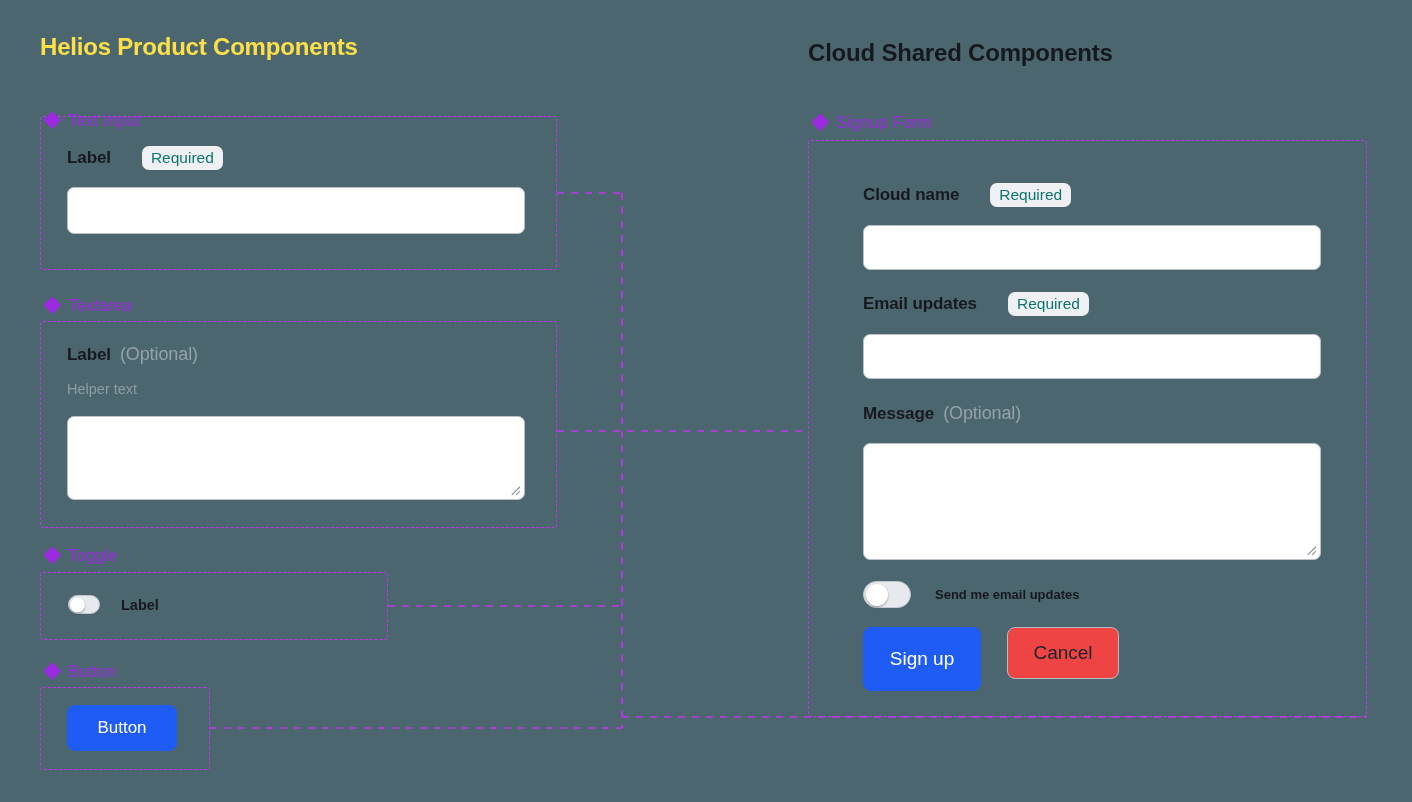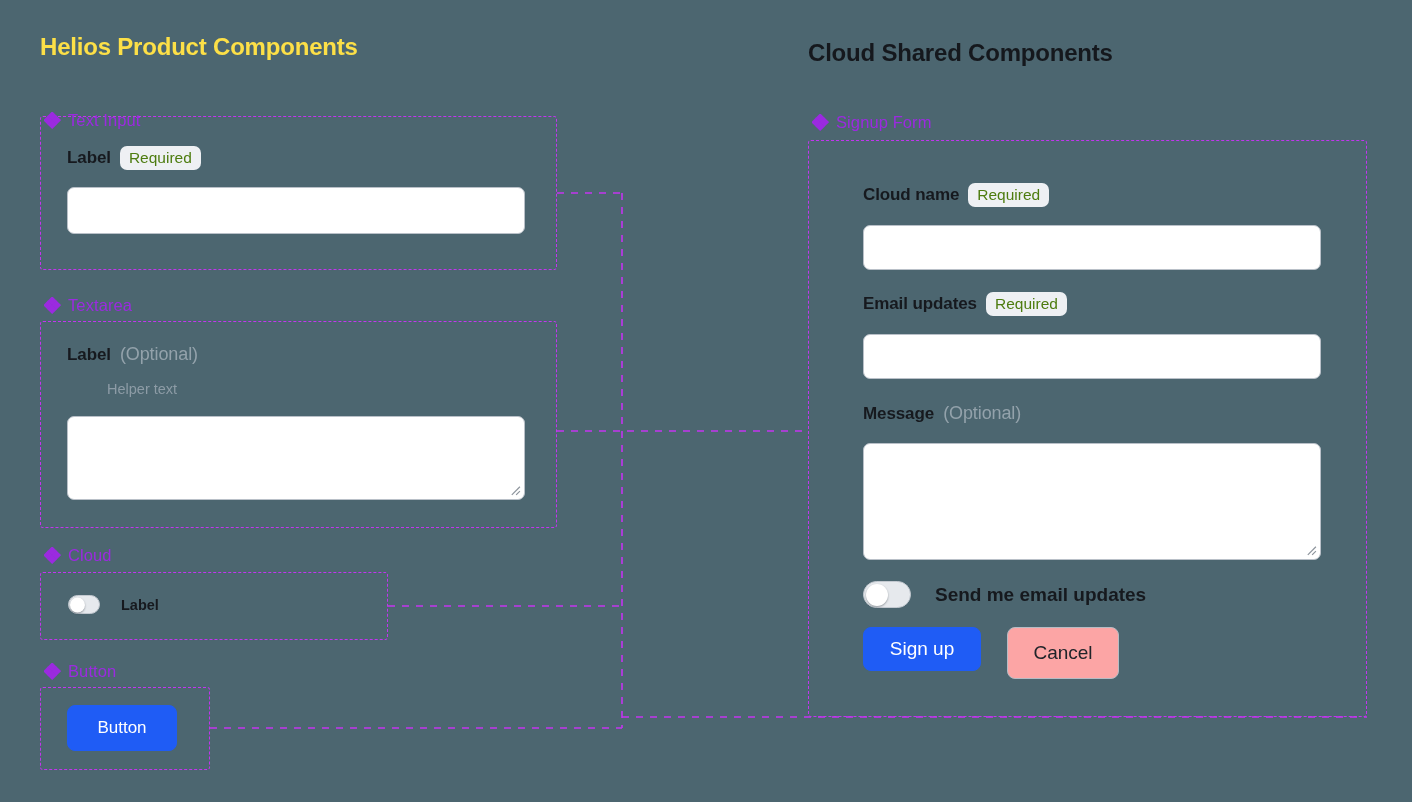--- a/index.html
+++ b/index.html
@@ -71,39 +71,39 @@
   }
   .fld-label {
     font-size: 17px;
     font-weight: 700;
     color: #16191e;
     letter-spacing: -.1px;
   }
   .badge-required {
     font-size: 15.5px;
     font-weight: 400;
-    color: #4d7c0f;
+    color: #0f766e;
     background: #eef0f3;
     border-radius: 7px;
     padding: 3px 9px 4px;
     line-height: 1.12;
+    margin-left: 22px;
   }
   .badge-optional {
     font-size: 18px;
     font-weight: 400;
     color: #93a2ab;
     letter-spacing: -.1px;
   }
   .helper-text {
     position: absolute;
     font-size: 14.5px;
     color: #8d9ca6;
     z-index: 4;
     white-space: nowrap;
-    margin-left: 40px;
   }
 
   .input-box {
     position: absolute;
     background: #ffffff;
     border: 1px solid #b9c0c8;
     border-radius: 7px;
     z-index: 4;
   }
   .textarea-box {
@@ -159,21 +159,21 @@
     cursor: pointer;
     z-index: 4;
     user-select: none;
   }
   .btn-primary {
     background: #1f5cf5;
     color: #ffffff;
     border: 1px solid #1f5cf5;
   }
   .btn-secondary {
-    background: #fca5a5;
+    background: #ef4444;
     color: #20242a;
     border: 1px solid #b6bcc4;
   }
 </style>
 </head>
 <body>
 
 <div id="canvas">
 
   <svg id="connectors" viewBox="0 0 1412 802" width="1412" height="802">
@@ -206,21 +206,21 @@
     </svg>
     <span>Text Input</span>
   </div>
   <div class="frame" style="left:40px; top:116px; width:517px; height:154px;"></div>
   <div class="fld-label-row" style="left:67px; top:146px;">
     <span class="fld-label">Label</span>
     <span class="badge-required">Required</span>
   </div>
   <input class="input-box" type="text" style="left: 67px; top: 187px; width: 458px; height: 47px;" placeholder="">
 
-  <div class="sec-head" style="left:44px; top:296px;">
+  <div class="sec-head" style="left:44px; top:296px;font-style:italic;">
     <svg class="diamond-icon" width="17" height="17" viewBox="0 0 16 16">
       <g fill="#9b2ae0">
         <rect x="4.6" y="0.6" width="6.2" height="6.2" transform="rotate(45 7.7 3.7)"></rect>
         <rect x="0.6" y="4.6" width="6.2" height="6.2" transform="rotate(45 3.7 7.7)"></rect>
         <rect x="8.6" y="4.6" width="6.2" height="6.2" transform="rotate(45 11.7 7.7)"></rect>
         <rect x="4.6" y="8.6" width="6.2" height="6.2" transform="rotate(45 7.7 11.7)"></rect>
       </g>
     </svg>
     <span>Textarea</span>
   </div>
@@ -241,21 +241,21 @@
 
   <div class="sec-head" style="left:44px; top:546px;">
     <svg class="diamond-icon" width="17" height="17" viewBox="0 0 16 16">
       <g fill="#9b2ae0">
         <rect x="4.6" y="0.6" width="6.2" height="6.2" transform="rotate(45 7.7 3.7)"></rect>
         <rect x="0.6" y="4.6" width="6.2" height="6.2" transform="rotate(45 3.7 7.7)"></rect>
         <rect x="8.6" y="4.6" width="6.2" height="6.2" transform="rotate(45 11.7 7.7)"></rect>
         <rect x="4.6" y="8.6" width="6.2" height="6.2" transform="rotate(45 7.7 11.7)"></rect>
       </g>
     </svg>
-    <span>Cloud</span>
+    <span>Toggle</span>
   </div>
   <div class="frame" style="left:40px; top:572px; width:348px; height:68px;"></div>
   <div class="toggle-row" style="left:68px; top:595px; gap:21px;">
     <div class="switch" style="width:32px; height:19px;">
       <div class="knob" style="width:15px; height:15px; left:1px;"></div>
     </div>
     <span class="toggle-label" style="font-size:14.5px;">Label</span>
   </div>
 
   <div class="sec-head" style="left:44px; top:662px;">
@@ -309,19 +309,19 @@
         <line x1="11" y1="3.5" x2="3.5" y2="11"></line>
         <line x1="11" y1="7.5" x2="7.5" y2="11"></line>
       </g>
     </svg>
   </div>
 
   <div class="toggle-row" style="left:863px; top:581px; gap:24px;">
     <div class="switch" style="width:48px; height:27px;">
       <div class="knob" style="width:22px; height:22px; left:2px;"></div>
     </div>
-    <span class="toggle-label" style="font-size:19px;">Send me email updates</span>
-  </div>
-
-  <div class="btn btn-primary" style="left:863px; top:627px; width:118px; height:44px; font-size:19px;">Sign up</div>
+    <span class="toggle-label" style="font-size:13px;">Send me email updates</span>
+  </div>
+
+  <div class="btn btn-primary" style="left:863px; top:627px; width:118px; height:64px; font-size:19px;">Sign up</div>
   <div class="btn btn-secondary" style="left:1007px; top:627px; width:112px; height:52px; font-size:19px;">Cancel</div>
 
 </div>
 
 </body></html>

